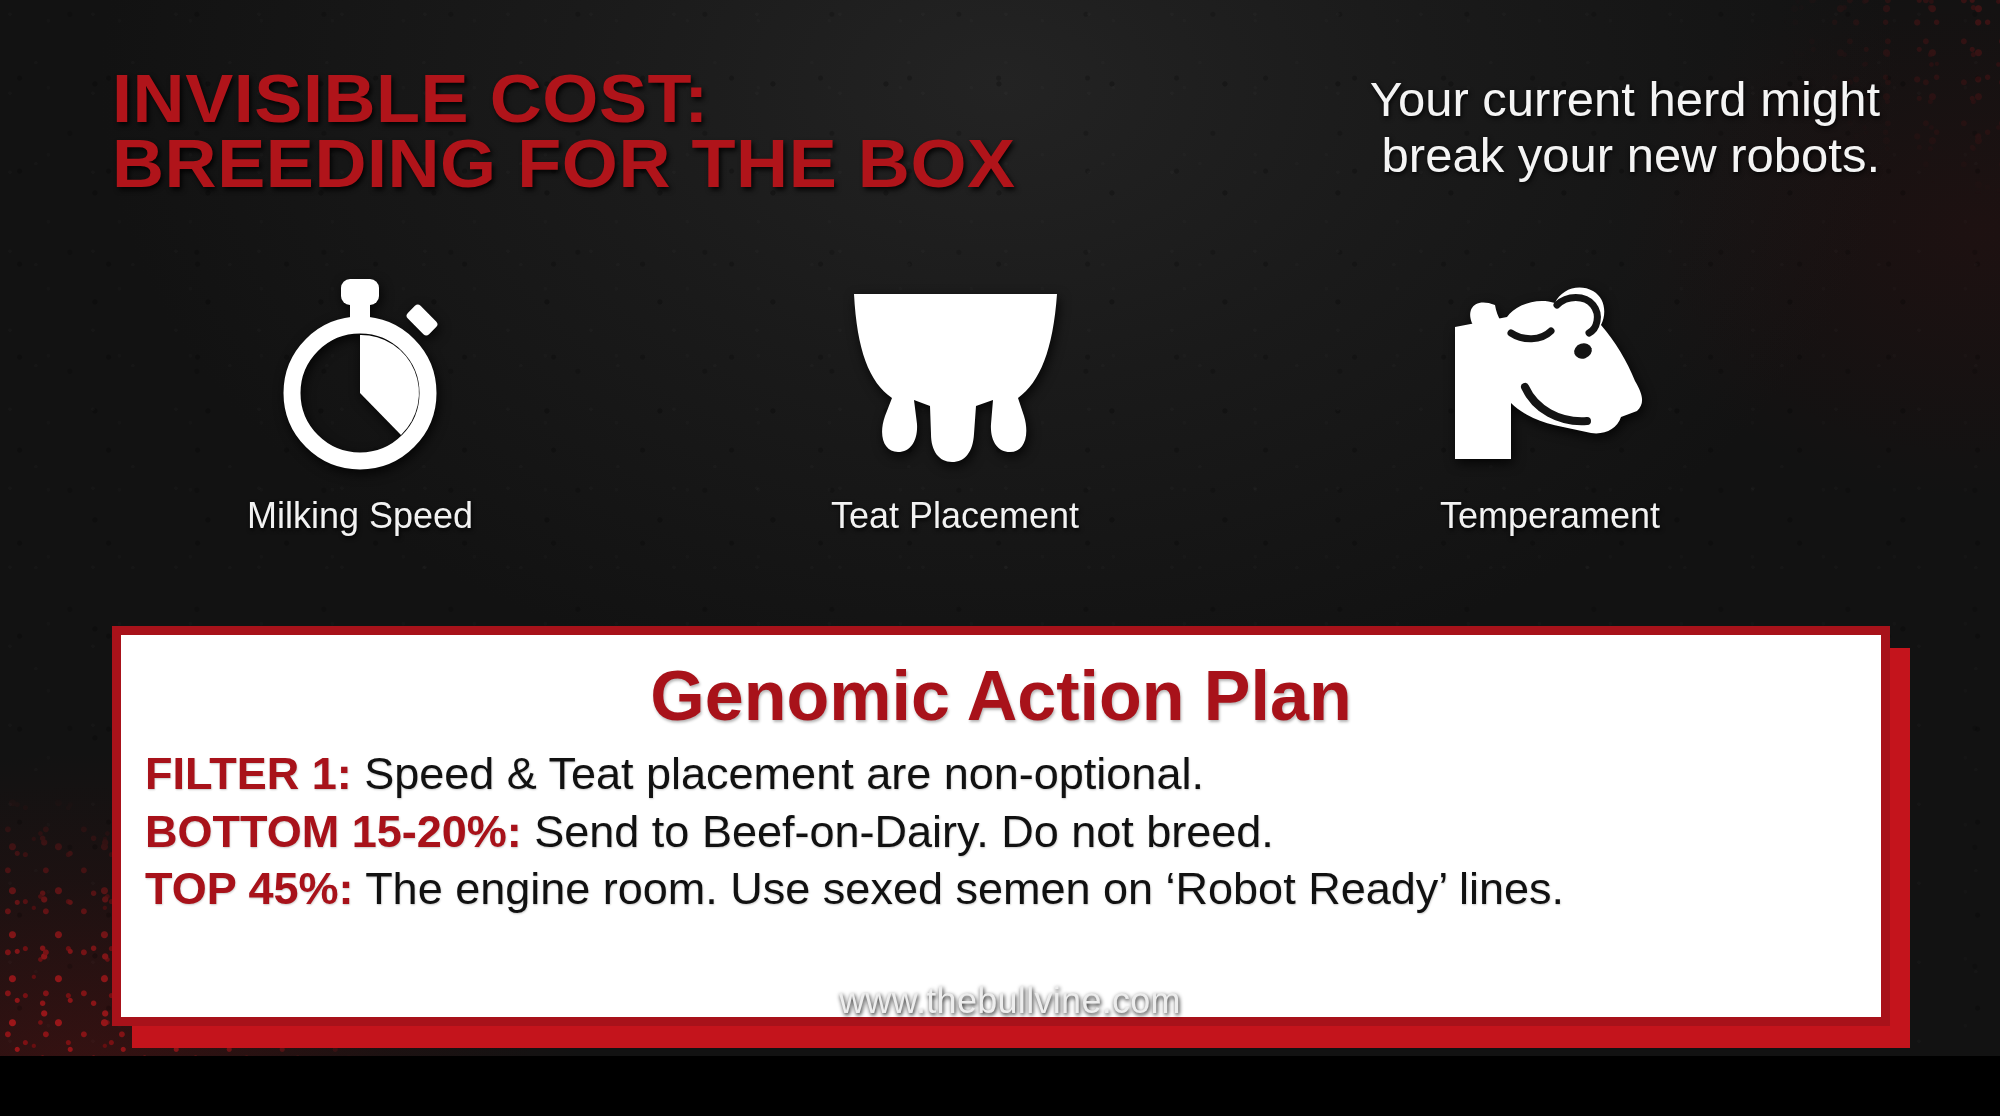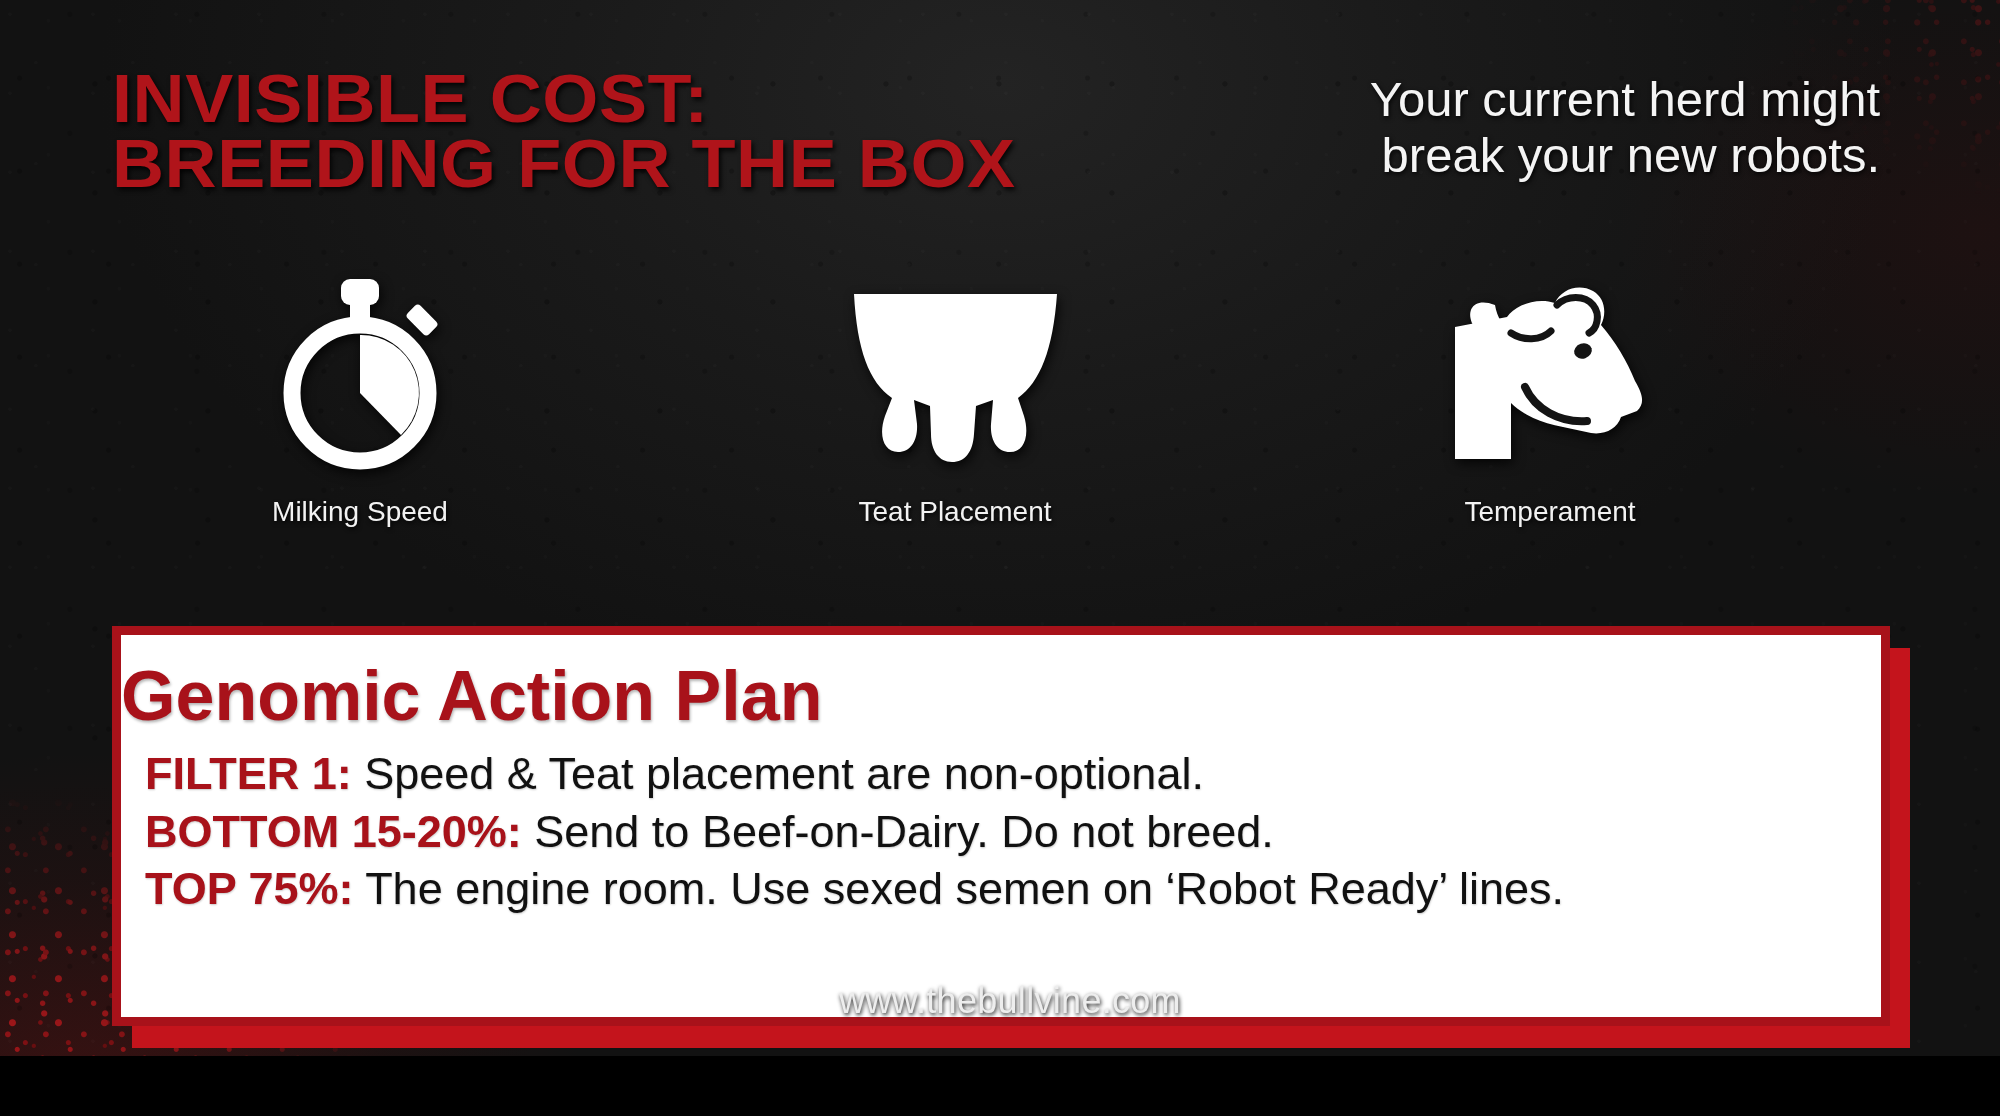--- a/index.html
+++ b/index.html
@@ -119,21 +119,21 @@
   .icon-art {
     height: 210px;
     display: flex;
     align-items: center;
     justify-content: center;
     filter: drop-shadow(2px 4px 6px rgba(0,0,0,0.8));
   }
   .icon-label {
     margin-top: 18px;
     color: #f2f2f2;
-    font-size: 28px;
+    font-size: 36px;
     line-height: 1;
     text-shadow: 1px 2px 4px rgba(0,0,0,0.9);
   }
 
   
   .card-shadow {
     position: absolute;
     left: 132px;
     top: 648px;
     width: 1778px;
@@ -145,20 +145,21 @@
     left: 112px;
     top: 626px;
     width: 1778px;
     height: 400px;
     background: #ffffff;
     border: 9px solid #a8121a;
     box-sizing: border-box;
   }
   .card-title {
     margin: 26px 0 8px 0;
+    text-align: center;
     color: #a8121a;
     font-size: 70px;
     font-weight: bold;
     line-height: 1;
     text-shadow: 1px 2px 3px rgba(0,0,0,0.30);
   }
   .plan-list {
     margin: 0;
     padding: 6px 24px 0 24px;
   }
@@ -287,20 +288,20 @@
   <div class="card">
     <div class="card-title">Genomic Action Plan</div>
     <div class="plan-list">
       <div class="plan-line">
         <span class="key">FILTER 1:</span><span> Speed &amp; Teat placement are non-optional.</span>
       </div>
       <div class="plan-line">
         <span class="key">BOTTOM 15-20%:</span><span> Send to Beef-on-Dairy. Do not breed.</span>
       </div>
       <div class="plan-line">
-        <span class="key">TOP 75%:</span><span> The engine room. Use sexed semen on ‘Robot Ready’ lines.</span>
+        <span class="key">TOP 45%:</span><span> The engine room. Use sexed semen on ‘Robot Ready’ lines.</span>
       </div>
     </div>
   </div>
 
   <div class="footer">www.thebullvine.com</div>
 
 </div>
 
 </body></html>

